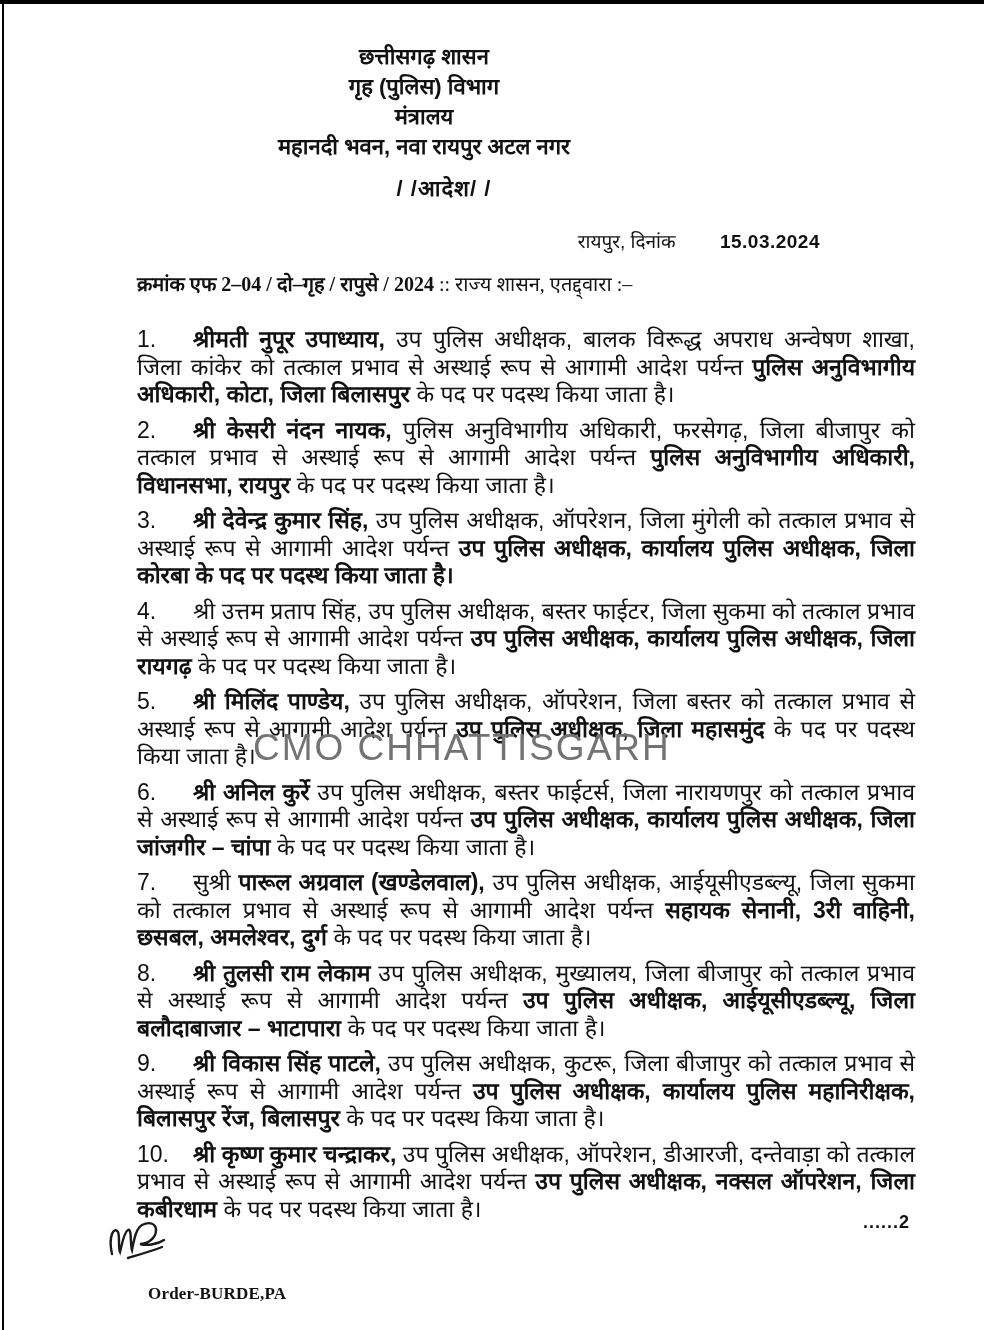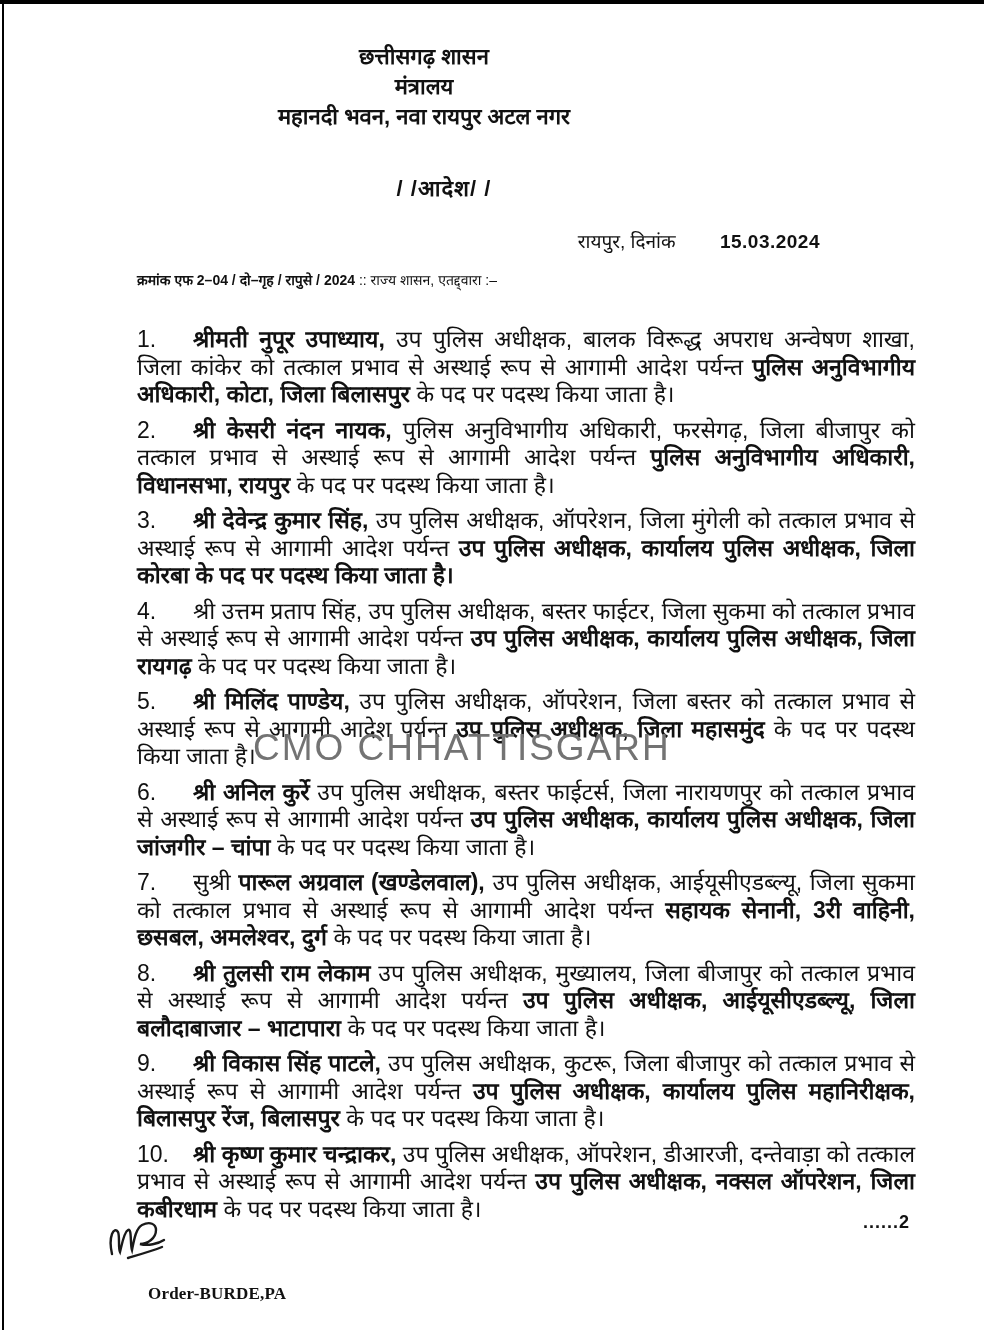--- a/index.html
+++ b/index.html
@@ -12,21 +12,21 @@
   .page-border-top{position:absolute;left:0;top:0;width:984px;height:4px;background:#000;}
   .page-border-left{position:absolute;left:2px;top:0;width:2px;height:1330px;background:#000;}
 
   .header{position:absolute;left:0;top:42px;width:848px;text-align:center;}
   .header .hline{font-weight:bold;font-size:22px;line-height:30px;}
   .order-label{position:absolute;left:0;top:172px;width:888px;text-align:center;font-weight:bold;font-size:22px;letter-spacing:1px;}
 
   .place-date{position:absolute;top:228px;right:164px;font-size:19px;}
   .place-date .date-num{font-weight:bold;letter-spacing:0.5px;margin-left:39px;}
 
-  .ref-line{position:absolute;left:137px;top:270px;width:800px;font-size:14px;}
+  .ref-line{position:absolute;left:137px;top:270px;width:800px;font-size:20px;font-family:Liberation Serif, serif;}
   .ref-line .b{font-weight:bold;}
 
   .orders{position:absolute;left:137px;top:326px;width:778px;font-size:23px;line-height:27.5px;text-align:justify;}
   .order{margin:0 0 8px 0;}
   .order .num{display:inline-block;width:56px;font-weight:normal;}
   .order .b{font-weight:bold;}
 
   .watermark{
     position:absolute;left:253px;top:727px;width:460px;
     font-size:37px;letter-spacing:2px;color:#737373;font-weight:normal;
@@ -44,20 +44,21 @@
   }
 </style>
 </head>
 <body>
 
 <div class="page-border-top"></div>
 <div class="page-border-left"></div>
 
 <div class="header">
   <div class="hline">छत्तीसगढ़ शासन</div>
+  <div class="hline">गृह (पुलिस) विभाग</div>
   <div class="hline">मंत्रालय</div>
   <div class="hline">महानदी भवन, नवा रायपुर अटल नगर</div>
 </div>
 
 <div class="order-label">/ /आदेश/ /</div>
 
 <div class="place-date"><span>रायपुर, दिनांक </span><span class="date-num">15.03.2024</span></div>
 
 <div class="ref-line"><span class="b">क्रमांक एफ 2–04 / दो–गृह / रापुसे / 2024</span><span> :: राज्य शासन, एतद्द्वारा :–</span></div>
 

